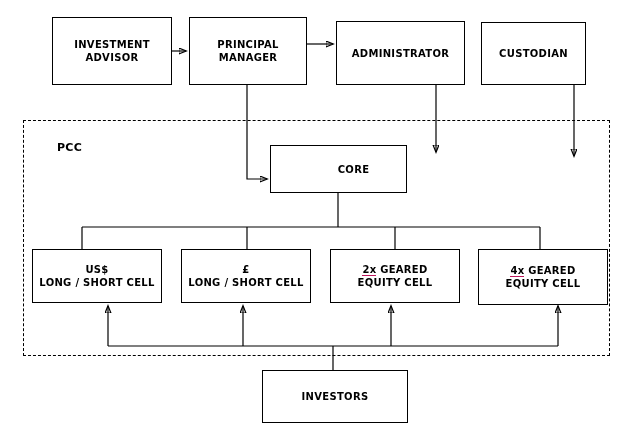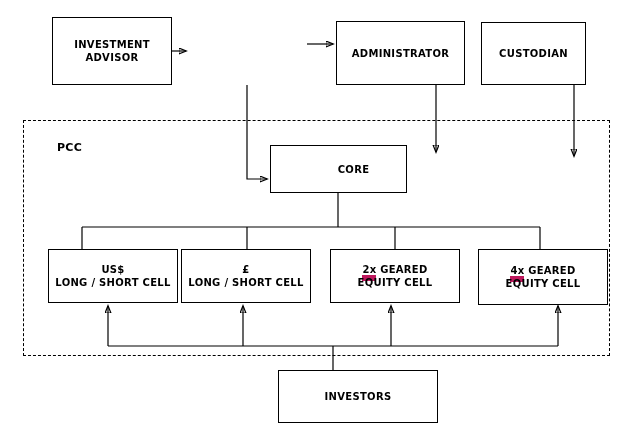--- a/index.html
+++ b/index.html
@@ -48,21 +48,21 @@
   .container-label {
     position: absolute;
     font-family: "DejaVu Sans", sans-serif;
     font-size: 11px;
     font-weight: bold;
     letter-spacing: 0.3px;
     color: #000000;
     z-index: 2;
   }
   .spell {
-    border-bottom: 6px solid #be185d;
+    border-bottom: 1px solid #be185d;
     padding-bottom: 0px;
   }
   svg#edges {
     position: absolute;
     left: 0;
     top: 0;
     width: 628px;
     height: 432px;
     z-index: 2;
     pointer-events: none;
@@ -125,48 +125,52 @@
       <line x1="391" y1="346" x2="391" y2="306" marker-end="url(#arrowhead)"></line>
       <line x1="558" y1="346" x2="558" y2="306" marker-end="url(#arrowhead)"></line>
     </g>
   </svg>
 
   <div class="node" style="left:52px; top:17px; width:120px; height:68px;">
     <span class="label">INVESTMENT
 ADVISOR</span>
   </div>
 
+  <div class="node" style="left:189px; top:17px; width:118px; height:68px;">
+    <span class="label">PRINCIPAL
+MANAGER</span>
+  </div>
 
   <div class="node" style="left:336px; top:21px; width:129px; height:64px;">
     <span class="label">ADMINISTRATOR</span>
   </div>
 
   <div class="node" style="left:481px; top:22px; width:105px; height:63px;">
     <span class="label">CUSTODIAN</span>
   </div>
 
   <div class="node" style="left:270px; top:145px; width:137px; height:48px;padding-left:30px;">
     <span class="label">CORE</span>
   </div>
 
-  <div class="node" style="left:48px; top:249px; width:130px; height:54px;">
+  <div class="node" style="left:32px; top:249px; width:130px; height:54px;">
     <span class="label">US$
 LONG / SHORT CELL</span>
   </div>
 
   <div class="node" style="left:181px; top:249px; width:130px; height:54px;">
     <span class="label">£
 LONG / SHORT CELL</span>
   </div>
 
   <div class="node" style="left:330px; top:249px; width:130px; height:54px;">
     <span class="label"><span class="spell">2x</span><span> GEARED</span><br><span>EQUITY CELL</span></span>
   </div>
 
   <div class="node" style="left:478px; top:249px; width:130px; height:56px;">
     <span class="label"><span class="spell">4x</span><span> GEARED</span><br><span>EQUITY CELL</span></span>
   </div>
 
-  <div class="node" style="left:278px; top:370px; width:160px; height:53px;">
+  <div class="node" style="left:262px; top:370px; width:146px; height:53px;">
     <span class="label">INVESTORS</span>
   </div>
 
 </div>
 
 </body></html>

